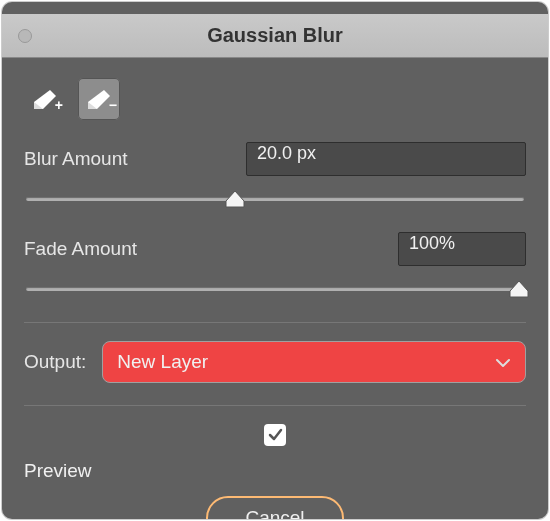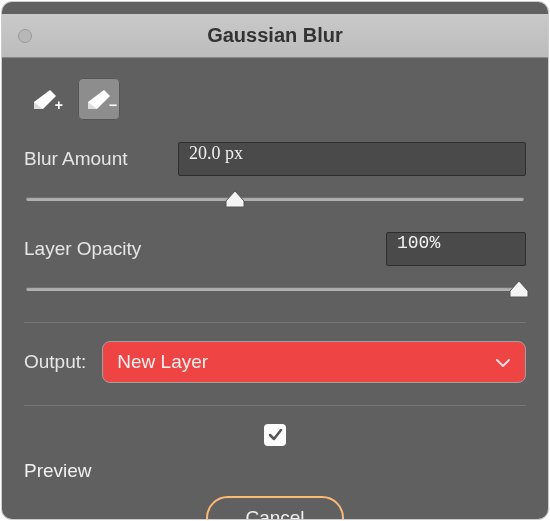--- a/index.html
+++ b/index.html
@@ -95,22 +95,22 @@
     }
     .text-input {
       background: #4a4a4a;
       border: 1px solid #2e2e2e;
       height: 34px;
       color: #f0f0f0;
       font-size: 18px;
       padding: 0 10px;
       border-radius: 2px;
     }
-    .blur-input { margin-left: auto; width: 348px; font-family: Liberation Serif, serif; }
-    .fade-input { margin-left: auto; width: 140px; font-family: Liberation Mono, monospace; }
+    .blur-input { margin-left: auto; width: 280px; }
+    .fade-input { margin-left: auto; width: 128px; }
     .slider-wrap {
       position: relative;
       height: 26px;
       margin: 6px 2px 20px 2px;
     }
     .slider-track {
       position: absolute;
       top: 11px;
       left: 0; right: 0;
       height: 4px;
@@ -235,21 +235,21 @@
     <div class="slider-wrap">
       <div class="slider-track"></div>
       <div class="slider-thumb" id="blur-thumb" style="left: 42%;">
         <svg width="20" height="18" viewBox="0 0 20 18">
           <path d="M10 1 L19 11 L19 17 L1 17 L1 11 Z" fill="#f4f4f4" stroke="#555" stroke-width="1"></path>
         </svg>
       </div>
     </div>
 
     <div class="field-row">
-      <span class="field-label">Layer Opacity</span>
+      <span class="field-label">Fade Amount</span>
       <div class="text-input fade-input">
         <span>100%</span>
       </div>
     </div>
     <div class="slider-wrap">
       <div class="slider-track"></div>
       <div class="slider-thumb" id="fade-thumb" style="left: 99%;">
         <svg width="20" height="18" viewBox="0 0 20 18">
           <path d="M10 1 L19 11 L19 17 L1 17 L1 11 Z" fill="#f4f4f4" stroke="#555" stroke-width="1"></path>
         </svg>

